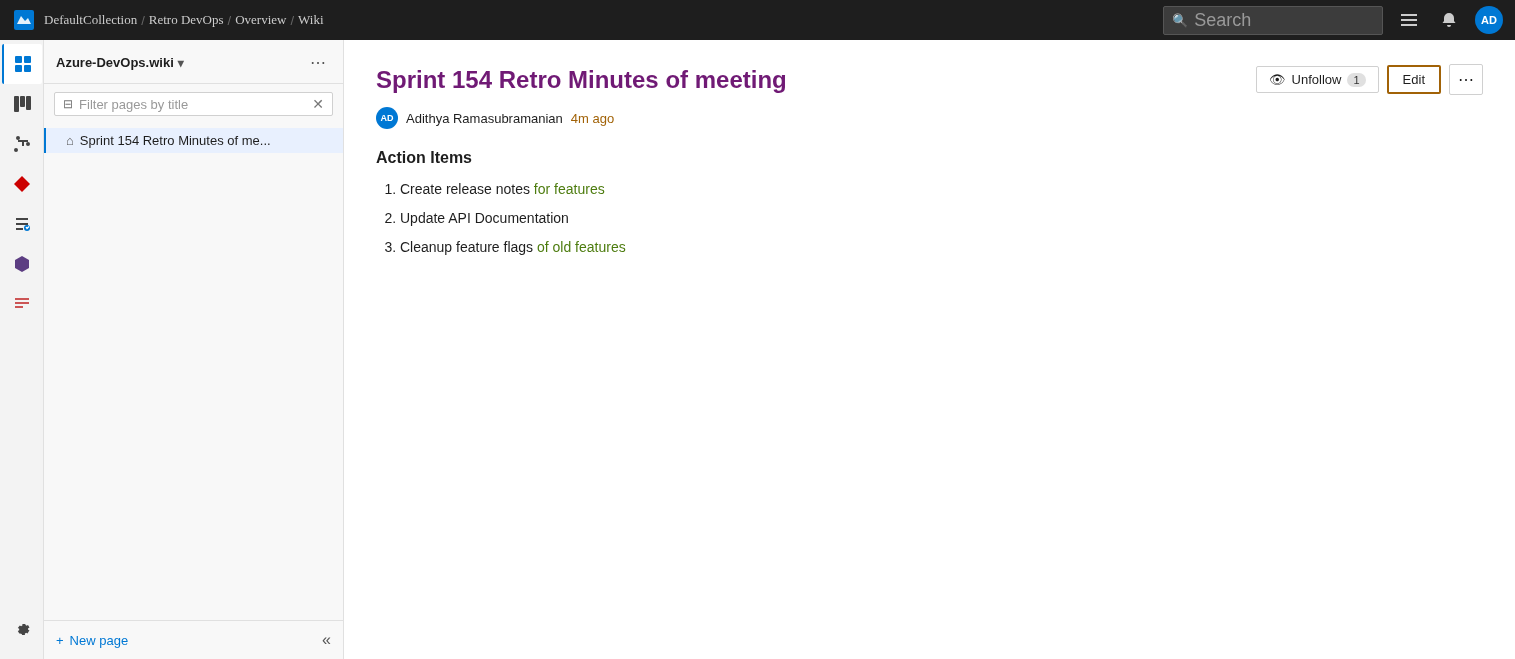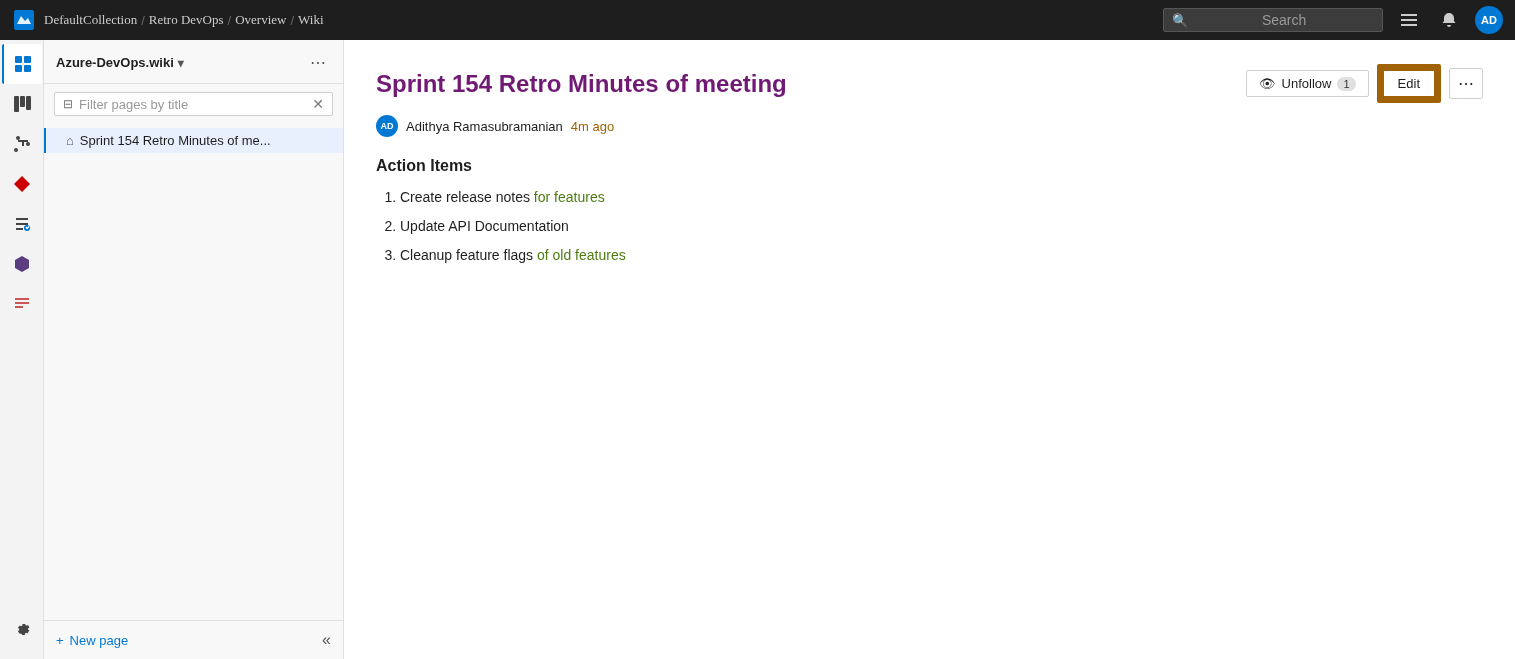--- a/index.html
+++ b/index.html
@@ -29,21 +29,21 @@
       margin-left: auto;
       display: flex; align-items: center; gap: 12px;
     }
     .search-box {
       display: flex; align-items: center;
       background: #3c3c3c; border: 1px solid #555; border-radius: 2px;
       padding: 3px 8px; gap: 6px; width: 220px;
     }
     .search-box input {
       background: transparent; border: none; outline: none;
-      color: #bef264; font-size: 14px; width: 100%; text-align: center;
+      color: #bef264; font-size: 18px; width: 100%;
     }
     .search-box input::placeholder { color: #999; }
     .nav-icon-btn {
       color: #ccc; cursor: pointer; background: none; border: none;
       display: flex; align-items: center; justify-content: center;
       width: 28px; height: 28px; border-radius: 2px;
     }
     .avatar {
       width: 28px; height: 28px; border-radius: 50%;
       background: #0078d4; color: #fff;
@@ -160,21 +160,21 @@
       display: flex; align-items: center; gap: 6px;
       border: 1px solid #d0d0d0; border-radius: 2px;
       padding: 5px 12px; background: #fff; cursor: pointer;
       font-size: 13px; color: #1e1e1e;
     }
     .follow-count {
       background: #e0e0e0; border-radius: 10px;
       padding: 1px 6px; font-size: 11px; color: #333;
     }
     .edit-btn {
-      border: 7px solid #a16207; border-radius: 2px;
+      border: 2px solid #a16207; border-radius: 2px;
       padding: 5px 14px; background: #fff; cursor: pointer;
       font-size: 13px; color: #1e1e1e;
     }
     .more-btn {
       border: 1px solid #d0d0d0; border-radius: 2px;
       padding: 5px 8px; background: #fff; cursor: pointer;
       font-size: 16px; color: #1e1e1e; display: flex; align-items: center;
     }
     .author-row {
       display: flex; align-items: center; gap: 8px;

